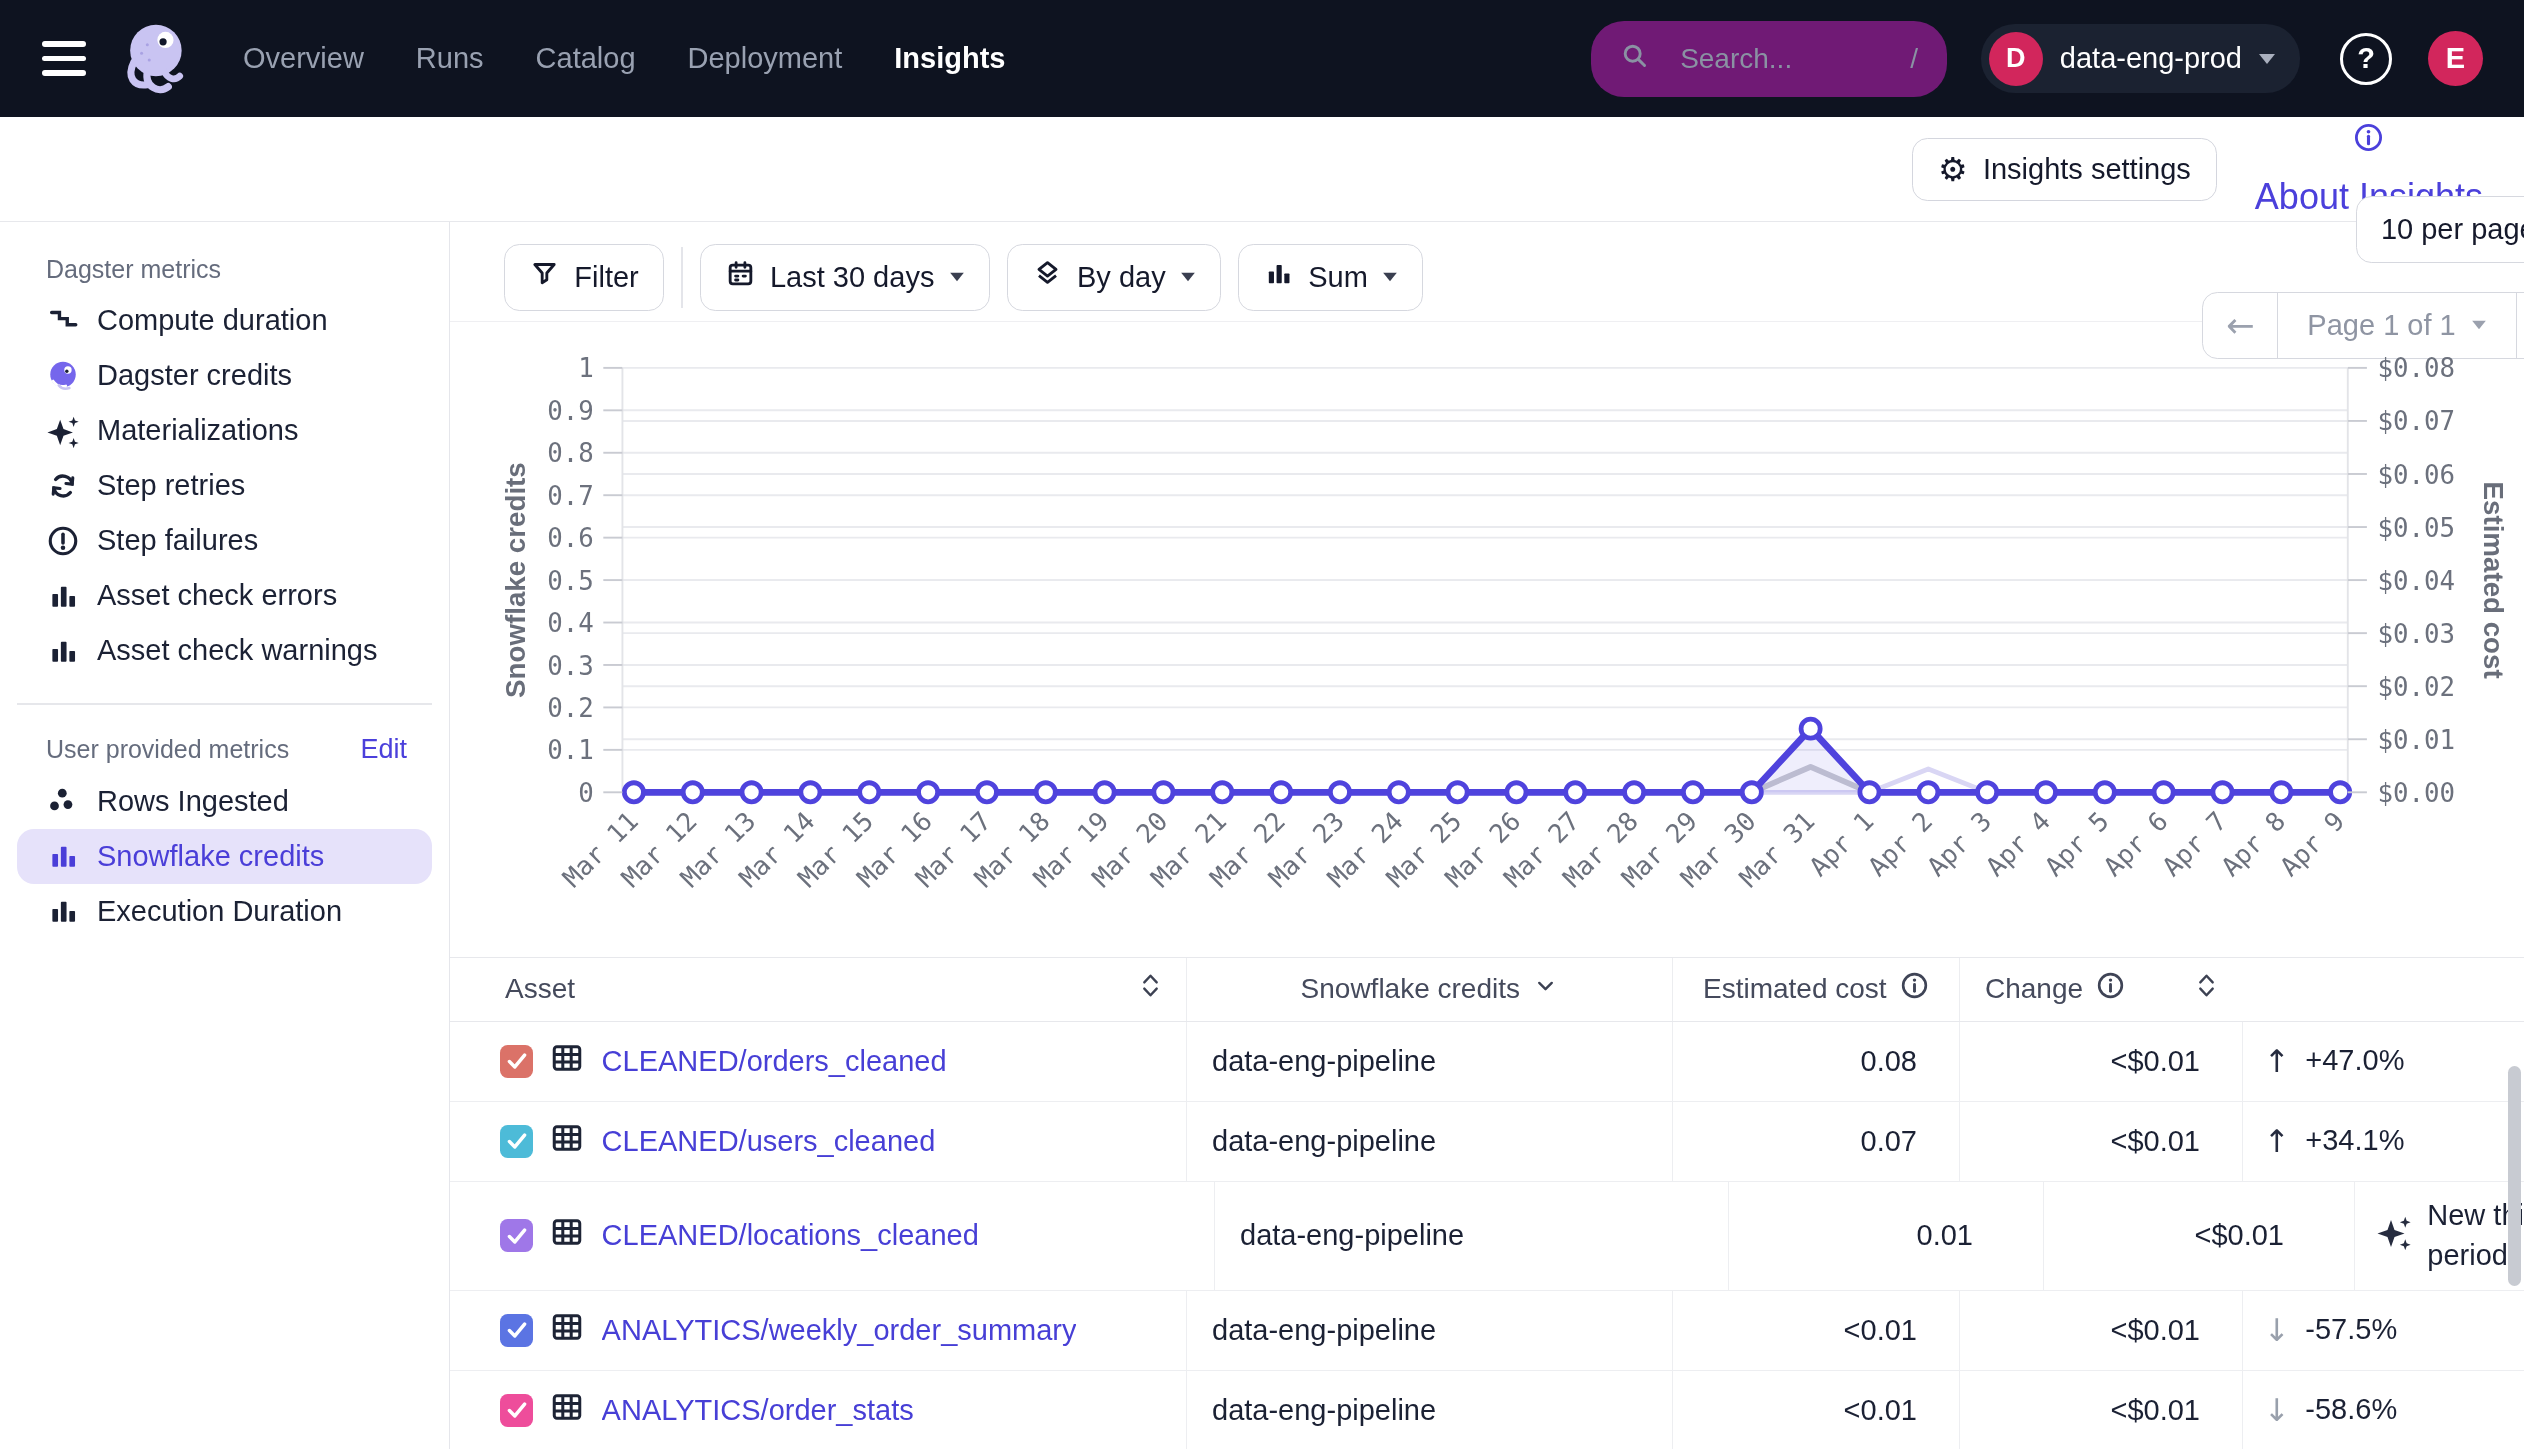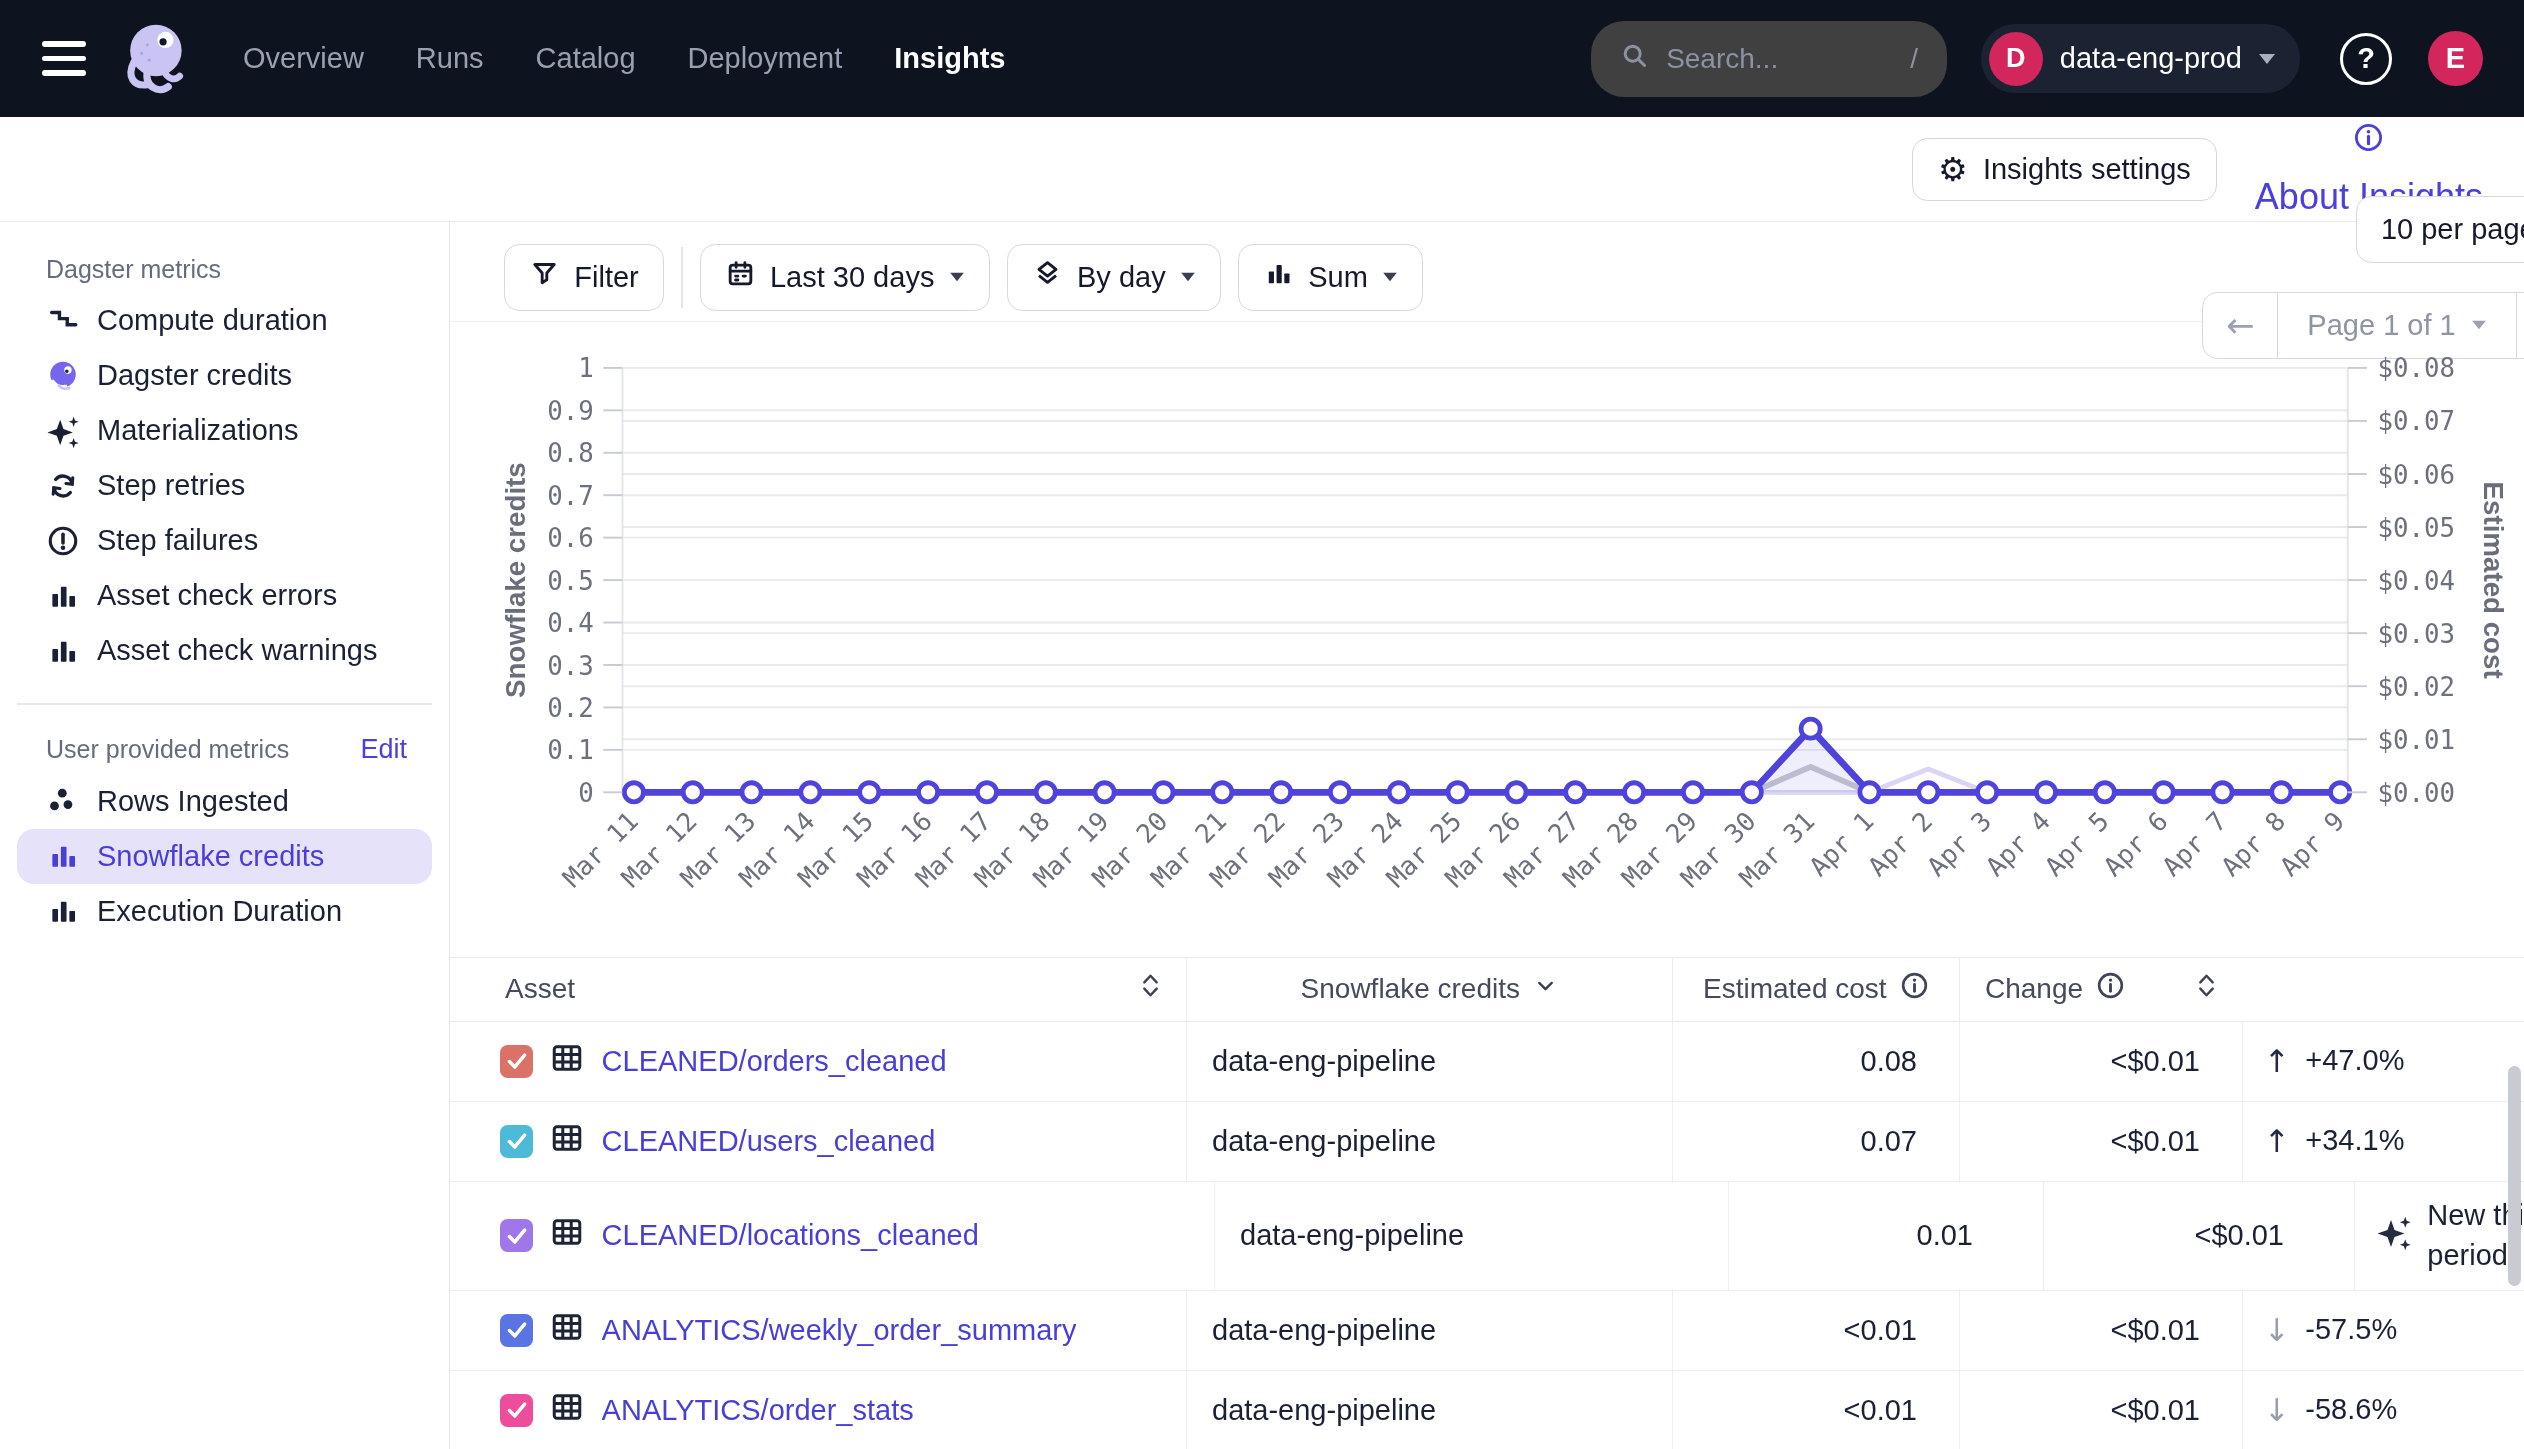--- a/index.html
+++ b/index.html
@@ -9,22 +9,22 @@
 
   
   .topbar { height:117px; background:var(--topbar-bg,#0E1320); display:flex; align-items:center; padding:0 42px; }
   .hamburger { width:44px; display:flex; flex-direction:column; gap:8.6px; margin-right:27px; cursor:pointer; }
   .hamburger span { height:5.7px; background:#fff; border-radius:2.9px; }
   .brand { width:82px; height:82px; margin-right:23px; }
   .topnav { display:flex; gap:52px; margin-left:25px; }
   .navlink { font-size:29px; color:#99A1B1; cursor:pointer; white-space:nowrap; }
   .navlink.active { color:#fff; font-weight:700; }
   .top-spacer { flex:1; }
-  .search { width:356px; height:76px; background:#404040; border-radius:33px; display:flex; align-items:center;
-    padding:0 29px; gap:17px; color:#8A92A3; font-size:28px; cursor:text; }
+  .search { width:356px; height:76px; background:#701a75; border-radius:33px; display:flex; align-items:center;
+    padding:0 29px; gap:31px; color:#8A92A3; font-size:28px; cursor:text; }
   .search .ph { flex:1; }
   .orgpill { margin-left:34px; height:69px; background:#1B2231; border-radius:34px; display:flex; align-items:center;
     gap:17px; padding:0 25px 0 7.7px; cursor:pointer; }
   .orgdot { width:54px; height:54px; border-radius:50%; background:var(--crimson,#D2265C); color:#fff; font-weight:700;
     font-size:27px; display:flex; align-items:center; justify-content:center; }
   .orgname { color:#fff; font-size:29px; white-space:nowrap; }
   .caret { width:0; height:0; border-left:8.6px solid transparent; border-right:8.6px solid transparent;
     border-top:10.5px solid currentColor; display:inline-block; }
   .orgpill .caret { color:#A9AFBD; }
   .help { width:52px; height:52px; margin-left:40px; border:3.8px solid #fff; border-radius:50%; color:#fff;

